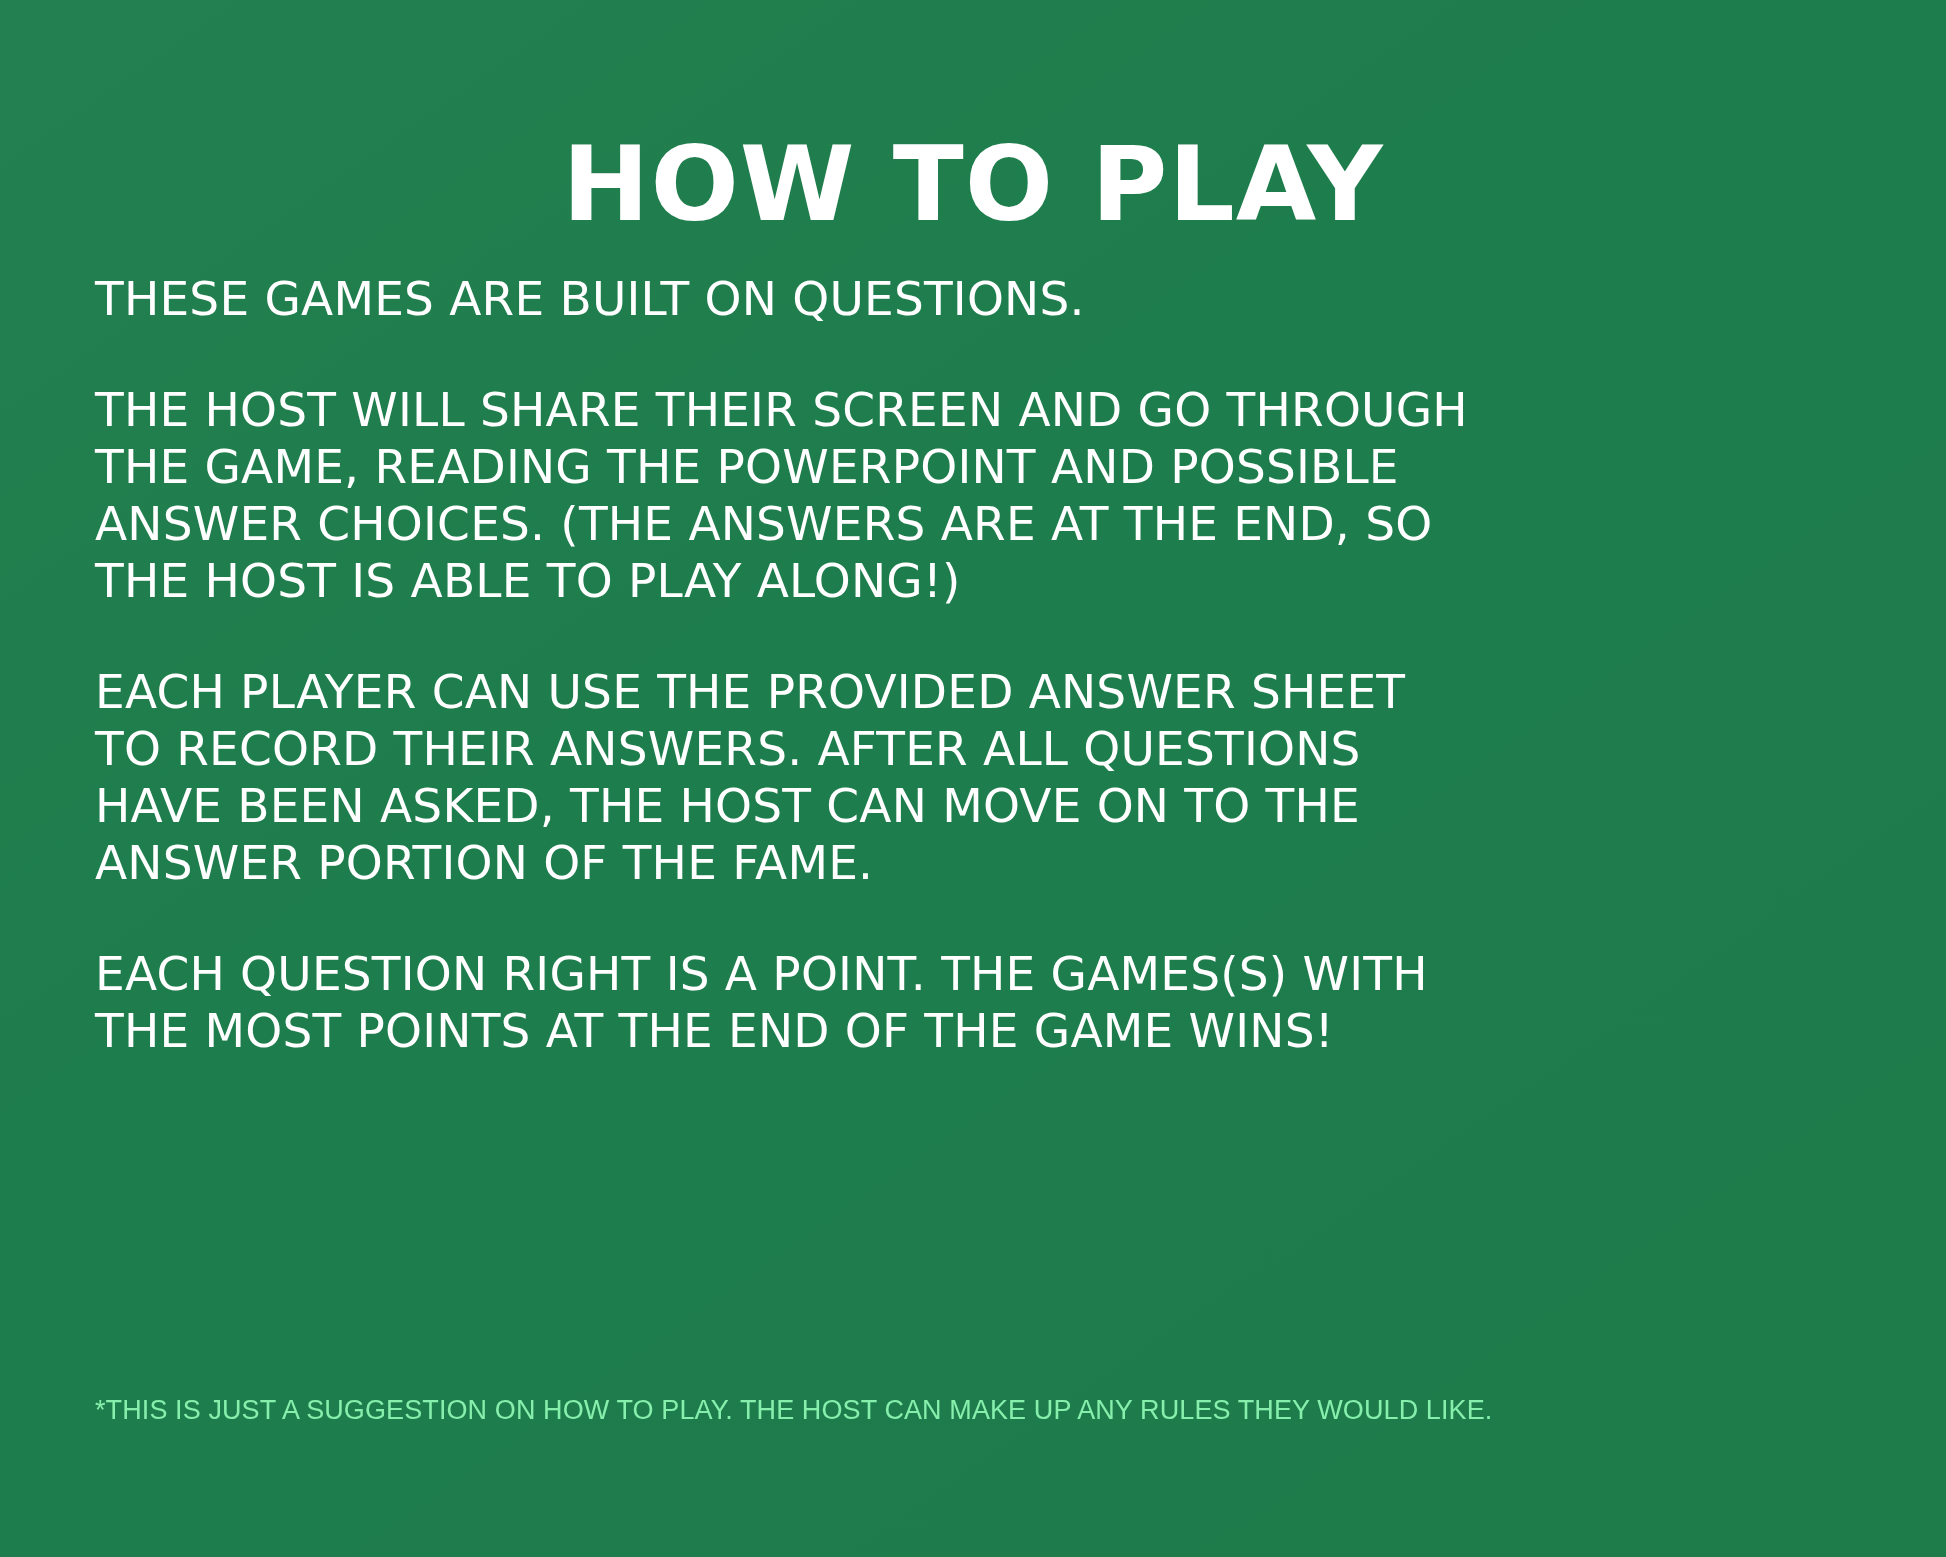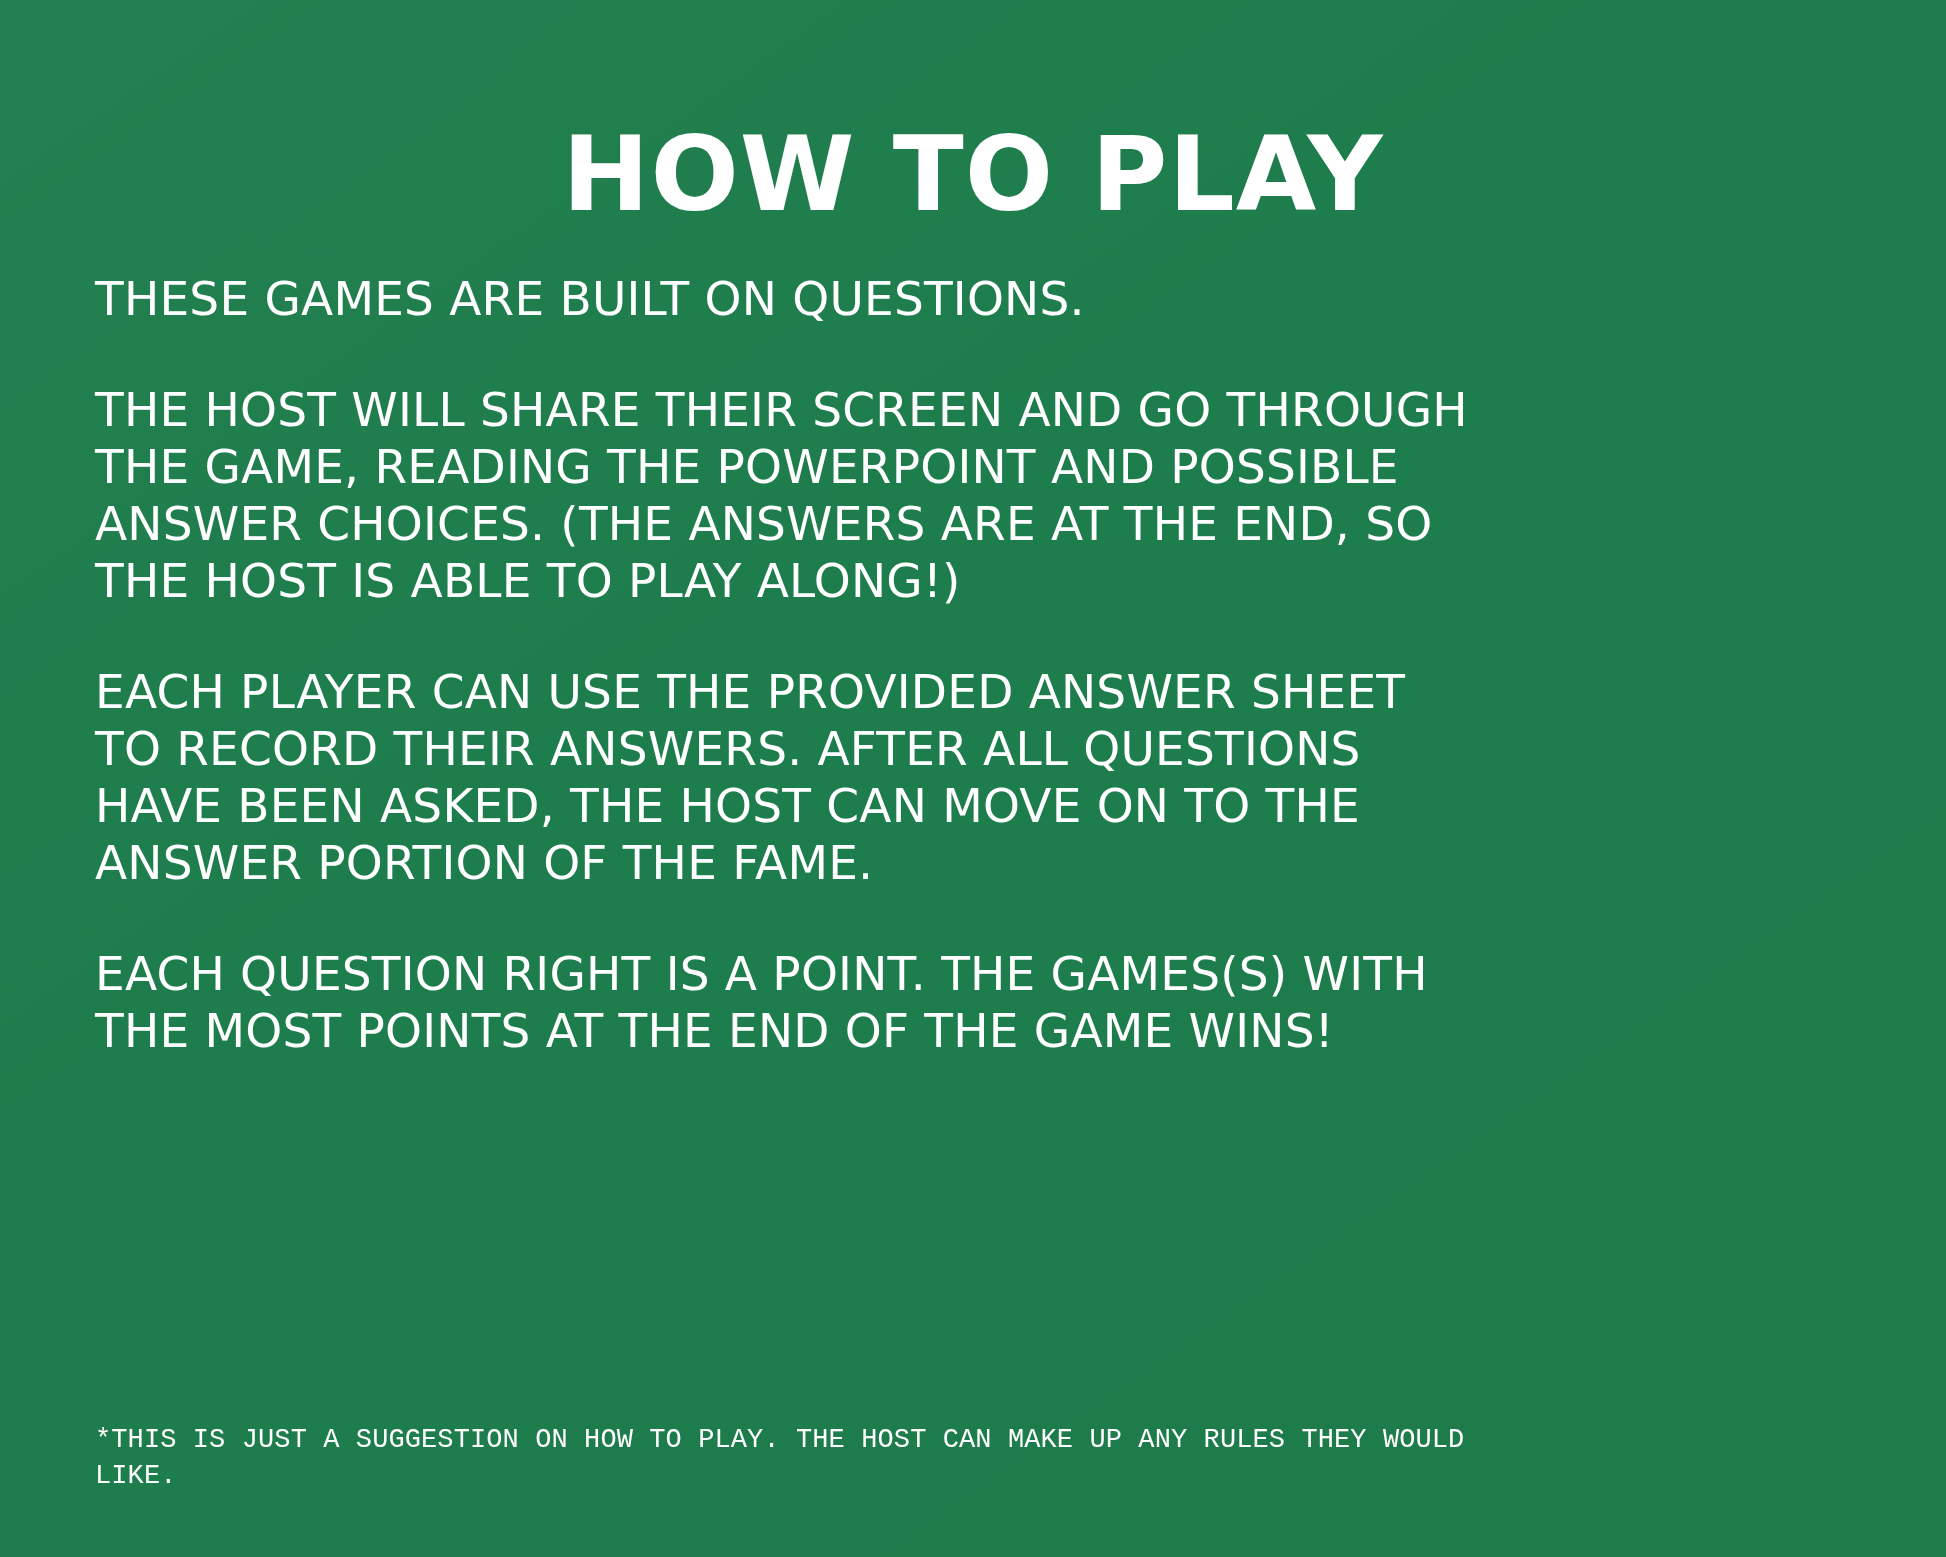--- a/index.html
+++ b/index.html
@@ -23,21 +23,21 @@
   
   #slide::before {
     content: "";
     position: absolute;
     inset: 0;
     background: linear-gradient(145deg, rgba(255,255,255,0.022) 0%, rgba(255,255,255,0.0) 42%, rgba(0,0,0,0.012) 100%);
     pointer-events: none;
   }
   #slide-title {
     position: absolute;
-    top: 48px;
+    top: 58px;
     left: 0;
     width: 1946px;
     text-align: center;
     color: #FFFFFF;
     font-family: "DejaVu Sans", sans-serif;
     font-weight: 700;
     font-size: 104px;
     line-height: 112px;
     letter-spacing: 1px;
     white-space: nowrap;
@@ -57,27 +57,26 @@
     letter-spacing: 0.2px;
     margin: 0 0 54px 0;
     max-width: 1380px;
   }
   .para:last-child { margin-bottom: 0; }
   #footnote {
     position: absolute;
     left: 95px;
     top: 1392px;
     width: 1400px;
-    color: #ffffff;
-    font-family: Liberation Mono, monospace;
+    color: #86efac;
+    font-family: Liberation Sans, sans-serif;
     font-weight: 400;
     font-size: 27px;
     line-height: 36px;
     letter-spacing: 0.1px;
-    margin-top: 30px;
   }
 </style>
 </head>
 <body>
 
 <div id="slide" style="background: rgb(30, 125, 76);">
 
   <h1 id="slide-title">HOW TO PLAY</h1>
 
   <div id="body-copy">

